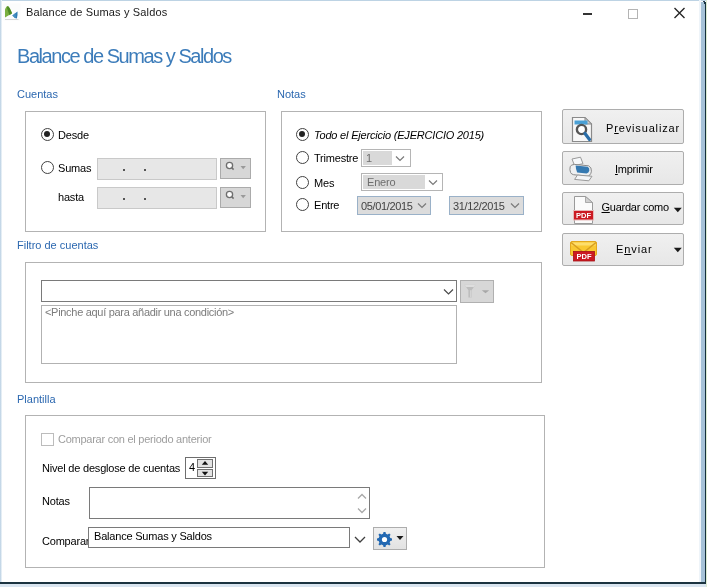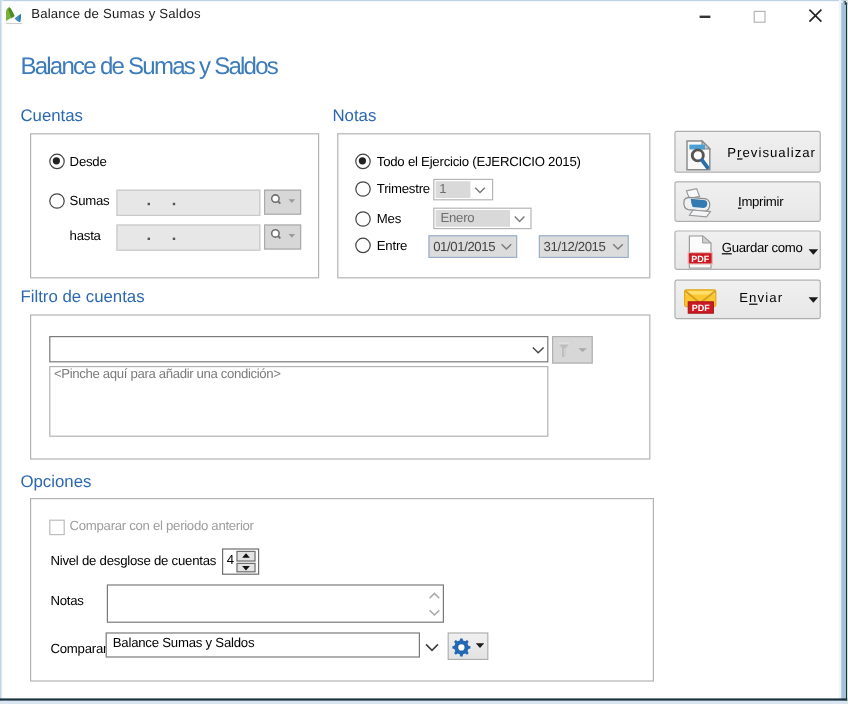--- a/index.html
+++ b/index.html
@@ -1,21 +1,21 @@
 <!DOCTYPE html>
 <html><head>
 <meta charset="utf-8">
 <style>
   * { margin:0; padding:0; box-sizing:border-box; }
   svg { display:block; }
   html,body { width:707px; height:587px; overflow:hidden; }
   body { font-family:"Liberation Sans", sans-serif; background:#ffffff; position:relative; }
   .abs { position:absolute; }
   .gbox { position:absolute; border:1px solid #b3b3b3; background:#fff; }
-  .seclabel { position:absolute; font-size:14px; color:#2c68b0; }
+  .seclabel { position:absolute; font-size:11px; color:#2c68b0; }
   .radio { position:absolute; width:13px; height:13px; border:1.5px solid #424242; border-radius:50%; background:#fff; }
   .radio.on::after { content:""; position:absolute; left:2px; top:2px; width:6px; height:6px; border-radius:50%; background:#222; }
   .rlab { position:absolute; font-size:11px; color:#000; letter-spacing:-0.2px; white-space:nowrap; }
   .dfield { position:absolute; background:#e7e7e7; border:1px solid #c9c9c9; }
   .magbtn { position:absolute; width:31px; height:21px; background:#d7d7d7; border:1px solid #ababab; }
   .btn { position:absolute; left:562px; width:122px; background:linear-gradient(#f0f0f0,#e7e7e7); border:1px solid #adadad; border-radius:2px; }
   .btntext { position:absolute; font-size:11px; color:#000; white-space:nowrap; letter-spacing:-0.3px; }
   .chev { stroke:#7a7a7a; stroke-width:1.2; fill:none; }
 </style>
 </head>
@@ -45,21 +45,21 @@
 <div class="abs" style="left:628px;top:9px;width:10px;height:10px;border:1px solid #b4b4b4;"></div>
 <svg class="abs" style="left:673px;top:7px" width="13" height="12" viewBox="0 0 13 12">
   <path d="M1.5 1 L11.5 11 M11.5 1 L1.5 11" stroke="#262626" stroke-width="1.4"></path>
 </svg>
 
 <div class="abs" style="left:17px;top:45px;font-size:20px;color:#3c7cba;letter-spacing:-1.45px;">Balance de Sumas y Saldos</div>
 
 <div class="seclabel" style="left:17px;top:88px;">Cuentas</div>
 <div class="seclabel" style="left:277px;top:88px;">Notas</div>
 <div class="seclabel" style="left:17px;top:239px;">Filtro de cuentas</div>
-<div class="seclabel" style="left:17px;top:393px;">Opciones</div>
+<div class="seclabel" style="left:17px;top:393px;">Plantilla</div>
 
 <div class="gbox" style="left:25px;top:111px;width:241px;height:121px;"></div>
 <div class="radio on" style="left:41px;top:128px;"></div>
 <div class="rlab" style="left:58px;top:129px;">Desde</div>
 <div class="radio" style="left:41px;top:161px;"></div>
 <div class="rlab" style="left:58px;top:162px;">Sumas</div>
 <div class="dfield" style="left:97px;top:158px;width:120px;height:22px;"></div>
 <div class="abs" style="left:123px;top:169px;width:2px;height:2px;background:#555;"></div>
 <div class="abs" style="left:144px;top:169px;width:2px;height:2px;background:#555;"></div>
 <div class="magbtn" style="left:220px;top:158px;">
@@ -76,21 +76,21 @@
 <div class="magbtn" style="left:220px;top:187px;">
   <svg width="29" height="18" viewBox="0 0 29 18">
     <circle cx="8.5" cy="6.5" r="3.1" fill="#fdfdfd" stroke="#6e6e6e" stroke-width="1.3"></circle>
     <line x1="10.8" y1="8.8" x2="12.6" y2="10.6" stroke="#6e6e6e" stroke-width="1.5"></line>
     <path d="M19.5 7 l5.4 0 -2.7 3.2 z" fill="#9a9a9a"></path>
   </svg>
 </div>
 
 <div class="gbox" style="left:281px;top:111px;width:261px;height:121px;"></div>
 <div class="radio on" style="left:296px;top:128px;"></div>
-<div class="rlab" style="left:314px;top:129px;">Todo el Ejercicio (EJERCICIO 2015)</div>
+<div class="rlab" style="left:314px;top:129px;font-style:italic;">Todo el Ejercicio (EJERCICIO 2015)</div>
 <div class="radio" style="left:296px;top:151px;"></div>
 <div class="rlab" style="left:314px;top:152px;">Trimestre</div>
 <div class="abs" style="left:361px;top:149px;width:50px;height:18px;border:1px solid #b5b5b5;background:#fff;">
   <div class="abs" style="left:1px;top:1px;width:29px;height:14px;background:#d9d9d9;"></div>
   <div class="abs" style="left:4px;top:2px;font-size:11px;color:#6e6e6e;">1</div>
   <svg class="abs" style="left:30px;top:5px" width="16" height="8">
       <path class="chev" d="M4 1.5 L8 5.5 L12 1.5"></path>
     </svg>
 </div>
 <div class="radio" style="left:296px;top:176px;"></div>
@@ -98,21 +98,21 @@
 <div class="abs" style="left:361px;top:173px;width:82px;height:18px;border:1px solid #b5b5b5;background:#fff;">
   <div class="abs" style="left:1px;top:1px;width:62px;height:14px;background:#d9d9d9;"></div>
   <div class="abs" style="left:5px;top:2px;font-size:11px;color:#6e6e6e;letter-spacing:-0.2px;">Enero</div>
   <svg class="abs" style="left:63px;top:5px" width="16" height="8">
       <path class="chev" d="M4 1.5 L8 5.5 L12 1.5"></path>
     </svg>
 </div>
 <div class="radio" style="left:296px;top:198px;"></div>
 <div class="rlab" style="left:314px;top:199px;">Entre</div>
 <div class="abs" style="left:357px;top:196px;width:74px;height:19px;border:1px solid #9ab1c8;background:#dcdcdc;">
-  <div class="abs" style="left:3px;top:3px;font-size:11px;color:#434343;letter-spacing:-0.35px;">01/01/2015</div>
+  <div class="abs" style="left:3px;top:3px;font-size:11px;color:#434343;letter-spacing:-0.35px;">05/01/2015</div>
   <svg class="abs" style="left:56px;top:5px" width="16" height="8">
       <path class="chev" d="M4 1.5 L8 5.5 L12 1.5"></path>
     </svg>
 </div>
 <div class="abs" style="left:449px;top:196px;width:75px;height:19px;border:1px solid #9ab1c8;background:#dcdcdc;">
   <div class="abs" style="left:3px;top:3px;font-size:11px;color:#434343;letter-spacing:-0.35px;">31/12/2015</div>
   <svg class="abs" style="left:57px;top:5px" width="16" height="8">
       <path class="chev" d="M4 1.5 L8 5.5 L12 1.5"></path>
     </svg>
 </div>

